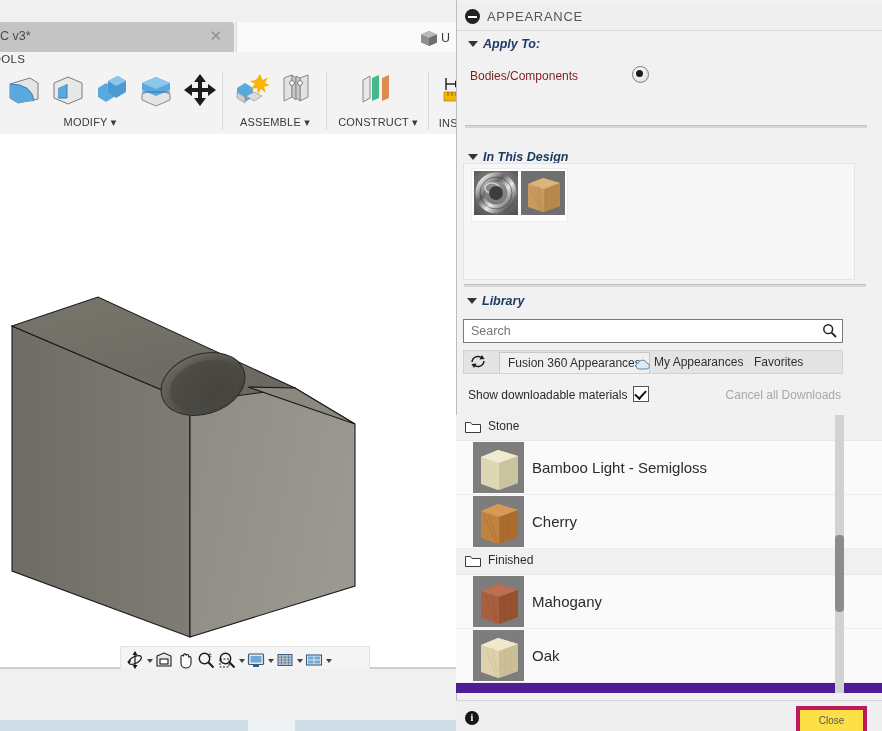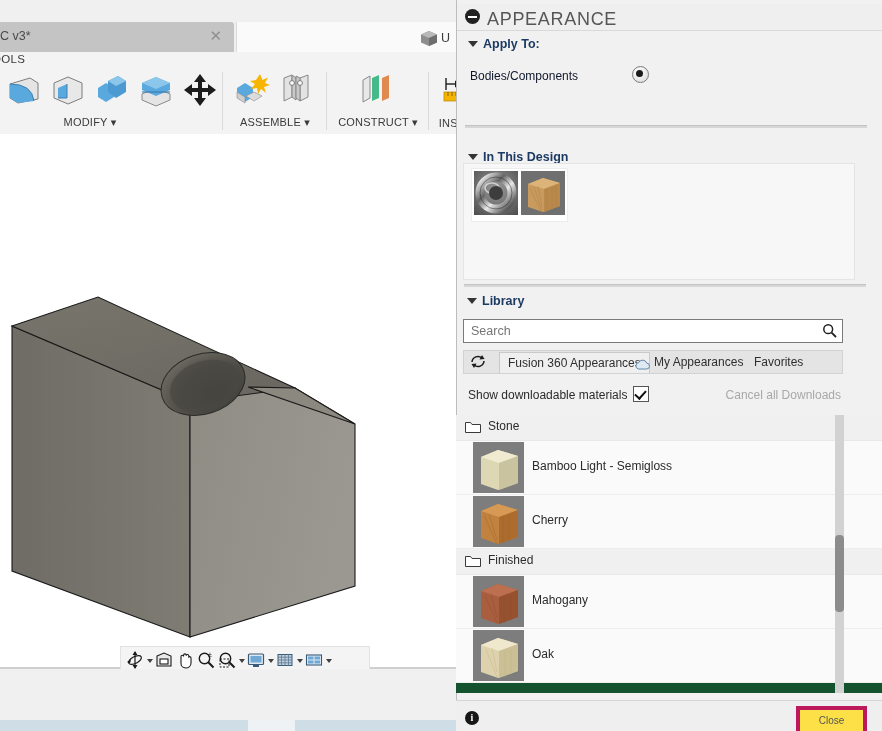--- a/index.html
+++ b/index.html
@@ -48,28 +48,28 @@
   
   #lower-pane{position:absolute;left:0;top:669px;width:456px;height:48px;background:#f0f0f0;}
   #timeline{position:absolute;left:0;top:720px;width:470px;height:11px;background:#eef2f4;}
   .tlseg{position:absolute;top:0;height:11px;background:#cfdde6;}
 
   
   #dlg{position:absolute;left:456px;top:0;width:426px;height:731px;background:#f1f1f1;border-left:1px solid #bdbdbd;}
   #dlg-head{position:absolute;left:0;top:4px;width:426px;height:26px;background:#efefef;border-bottom:1px solid #d9d9d9;}
   #dlg-head .collapse{position:absolute;left:8px;top:5px;width:15px;height:15px;border-radius:50%;background:#212121;}
   #dlg-head .collapse:after{content:"";position:absolute;left:3px;top:6.5px;width:9px;height:2px;background:#fff;}
-  #dlg-head .ttl{position:absolute;left:30px;top:5px;font-size:18px;color:#565656;letter-spacing:.7px;}
-
-  .sec-hdr{position:absolute;left:0;width:426px;height:22px;}
+  #dlg-head .ttl{position:absolute;left:30px;top:5px;font-size:13px;color:#565656;letter-spacing:.7px;}
+
+  .sec-hdr{position:absolute;left:0;width:426px;height:22px;font-style:italic;}
   .sec-hdr .tri{position:absolute;left:11px;top:7px;border-left:5px solid transparent;border-right:5px solid transparent;border-top:6px solid #343434;}
   .sec-hdr .txt{position:absolute;left:26px;top:3px;font-size:12.5px;font-weight:bold;color:#1d3a63;}
 
   .radio-row{position:absolute;left:0;width:426px;height:30px;}
-  .radio-row .rl{position:absolute;left:13px;top:7px;font-size:12px;color:#0f172a;}
+  .radio-row .rl{position:absolute;left:13px;top:7px;font-size:12px;color:#7f1d1d;}
   .radio{position:absolute;left:175px;top:4px;width:15px;height:15px;border-radius:50%;
           border:1px solid #7d7d7d;background:radial-gradient(circle at 38% 33%,#ffffff,#d8d8d8);}
   .radio.on:after{content:"";position:absolute;left:3px;top:3px;width:7px;height:7px;border-radius:50%;background:#1a1a1a;}
 
   .hr{position:absolute;left:8px;width:402px;height:2px;background:#d6d6d6;border-top:1px solid #c3c3c3;}
 
   #indesign-box{position:absolute;left:463px;top:163px;width:390px;height:115px;background:#f7f7f7;border:1px solid #e4e4e4;}
   #swatch-strip{position:absolute;left:471px;top:168px;height:48px;display:flex;background:#ffffff;padding:2px;gap:3px;border:1px solid #ededed;}
   .sw{width:44px;height:44px;position:relative;overflow:hidden;}
 
@@ -82,27 +82,27 @@
   #refresh-btn{position:absolute;left:4px;top:2px;width:20px;height:17px;}
   .lib-tab{position:absolute;top:1px;height:20px;font-size:12px;color:#2f2f2f;line-height:20px;padding:0 8px;white-space:nowrap;}
   .lib-tab.active{background:#efefef;border:1px solid #c9c9c9;border-bottom:none;}
 
   #dl-row{position:absolute;left:463px;top:386px;width:378px;height:18px;}
   #dl-row .dl-lbl{position:absolute;left:5px;top:2px;font-size:12px;color:#2b2b2b;}
   #dl-check{position:absolute;left:170px;top:0px;width:14px;height:14px;border:1px solid #555;background:#fff;}
   #dl-check:after{content:"";position:absolute;left:3px;top:1px;width:5px;height:9px;border:solid #111;border-width:0 2px 2px 0;transform:rotate(42deg);}
   #cancel-dl{position:absolute;right:0px;top:2px;font-size:12px;color:#a8a8a8;}
 
-  #list-view{position:absolute;left:456px;top:415px;width:426px;height:278px;background:#14532d;overflow:hidden;}
+  #list-view{position:absolute;left:456px;top:415px;width:426px;height:278px;background:#4c1d95;overflow:hidden;}
   .folder-row{position:relative;height:25px;background:#f0f0f0;border-bottom:1px solid #e8e8e8;}
   .folder-row .fi{position:absolute;left:9px;top:5px;width:16px;height:13px;}
   .folder-row .fl{position:absolute;left:32px;top:4px;font-size:12px;color:#2b2b2b;}
   .mat-row{position:relative;height:53px;background:#fafafa;border-bottom:1px solid #ededed;}
   .mat-row .thumb{position:absolute;left:17px;top:1px;width:51px;height:51px;overflow:hidden;}
-  .mat-row .ml{position:absolute;left:76px;top:18px;font-size:12px;color:#2b2b2b;}
+  .mat-row .ml{position:absolute;left:76px;top:18px;font-size:15px;color:#2b2b2b;}
 
   #sb-track{position:absolute;left:835px;top:415px;width:9px;height:278px;background:#d2d2d2;}
   #sb-thumb{position:absolute;left:835px;top:535px;width:9px;height:77px;background:#8c8c8c;border-radius:4px;}
 
   #dlg-foot{position:absolute;left:456px;top:700px;width:426px;height:31px;background:#efefef;border-top:1px solid #d6d6d6;}
   #info-icon{position:absolute;left:9px;top:10px;width:14px;height:14px;border-radius:50%;background:#161616;
              color:#fff;font-size:10px;font-weight:bold;text-align:center;line-height:14px;font-family:"Liberation Serif",serif;}
   #close-btn{position:absolute;right:15px;top:5px;width:63px;height:21px;background:#fde047;border:4px solid #be185d;
              font-size:10px;color:#555;text-align:center;line-height:21px;cursor:pointer;}
 

